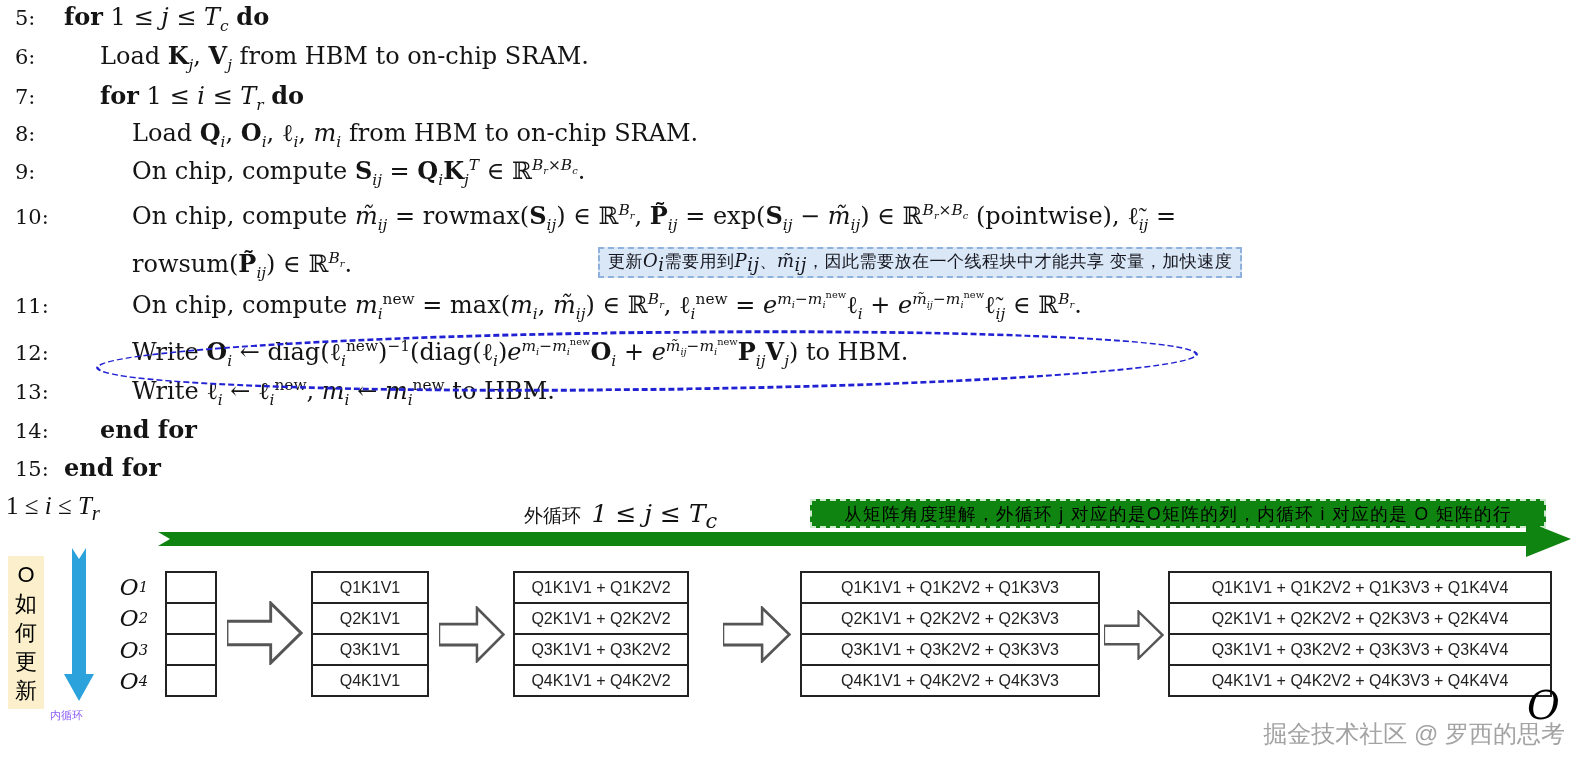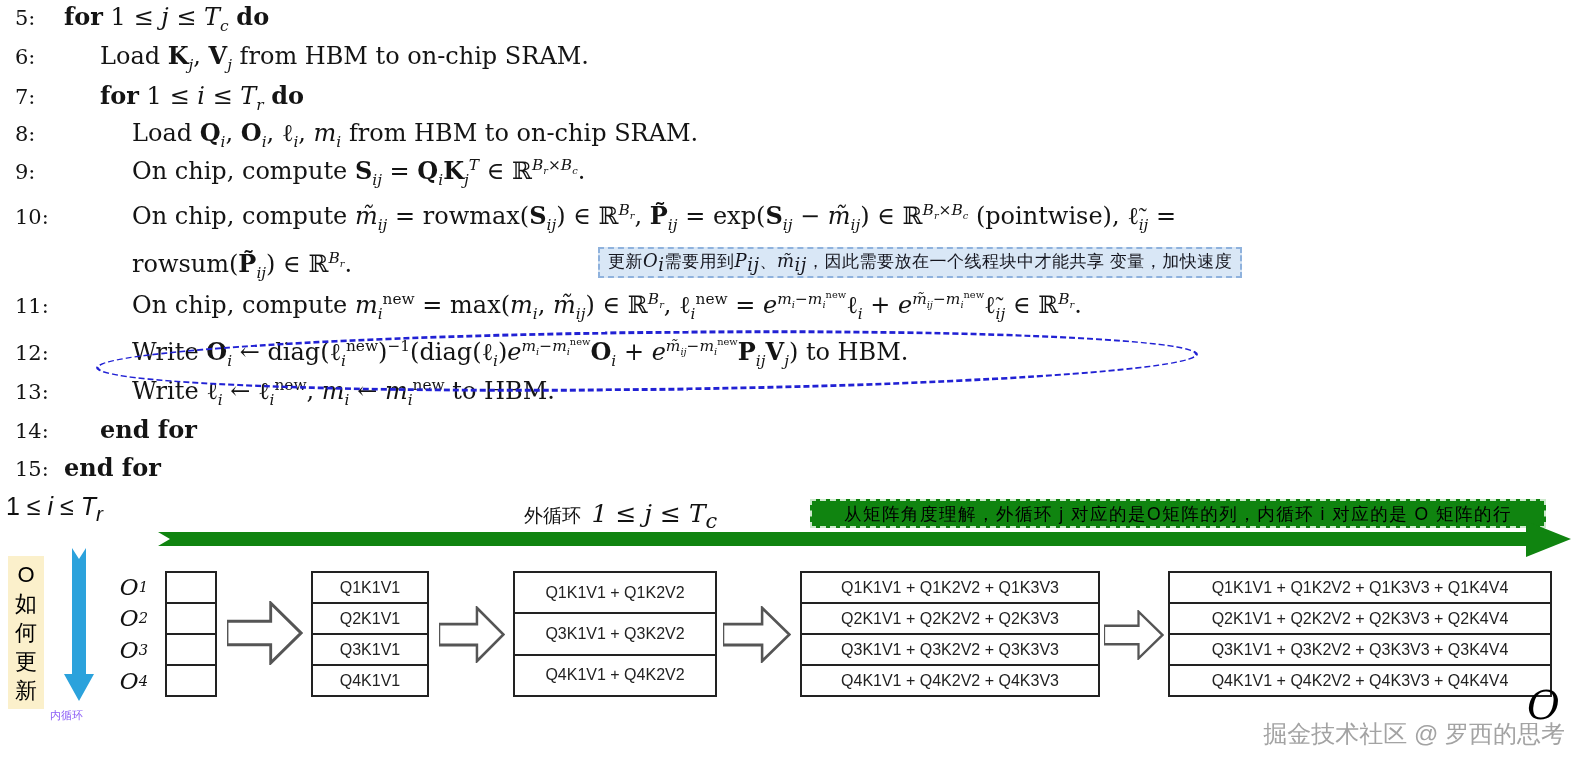--- a/index.html
+++ b/index.html
@@ -19,21 +19,21 @@
   .anno{position:absolute;background:#d9e7f6;border:2px dashed #8fb2dd;color:#15161f;
         font-size:17px;padding:1px 8px;white-space:nowrap;letter-spacing:.5px}
   .anno i{font-family:"DejaVu Serif",serif;font-size:18px}
   .anno .aline{display:block;line-height:26px}
 
   
   .ellipse{position:absolute;left:96px;top:331px;width:1096px;height:54px;
            border:3px dashed #2121d4;border-radius:50%;transform:rotate(-0.7deg);pointer-events:none}
 
   
-  .serif-label{position:absolute;font-family:Liberation Sans, sans-serif;font-size:25px;white-space:nowrap}
+  .serif-label{position:absolute;font-family:Liberation Serif, serif;font-size:25px;white-space:nowrap}
   .outer-label{position:absolute;font-size:19px;white-space:nowrap}
   .outer-label i{font-family:"DejaVu Serif",serif;font-size:25px}
 
   
   .greenbox{position:absolute;background:#108410;border:2px dashed #cde8cd;color:#000000;
             font-size:17.5px;letter-spacing:1.5px;white-space:nowrap;box-sizing:border-box;
             display:flex;align-items:center;justify-content:center}
 
   
   .vlabel{position:absolute;left:8px;top:556px;width:36px;background:#fbf0cb;color:#000;
@@ -157,22 +157,23 @@
       <div class="qrow"></div>
       <div class="qrow"></div>
       <div class="qrow"></div>
     </div>
   <div class="qtable" style="left:311px;width:118px">
       <div class="qrow">Q1K1V1</div>
       <div class="qrow">Q2K1V1</div>
       <div class="qrow">Q3K1V1</div>
       <div class="qrow">Q4K1V1</div>
     </div>
-  <div class="qtable" style="left:513px;width:204px">
+  <div class="qtable" style="left:513px;width:176px">
       <div class="qrow">Q1K1V1 + Q1K2V2</div>
+      <div class="qrow">Q2K1V1 + Q2K2V2</div>
       <div class="qrow">Q3K1V1 + Q3K2V2</div>
       <div class="qrow">Q4K1V1 + Q4K2V2</div>
     </div>
   <div class="qtable" style="left:800px;width:300px">
       <div class="qrow">Q1K1V1 + Q1K2V2 + Q1K3V3</div>
       <div class="qrow">Q2K1V1 + Q2K2V2 + Q2K3V3</div>
       <div class="qrow">Q3K1V1 + Q3K2V2 + Q3K3V3</div>
       <div class="qrow">Q4K1V1 + Q4K2V2 + Q4K3V3</div>
     </div>
   <div class="qtable" style="left:1168px;width:384px">

